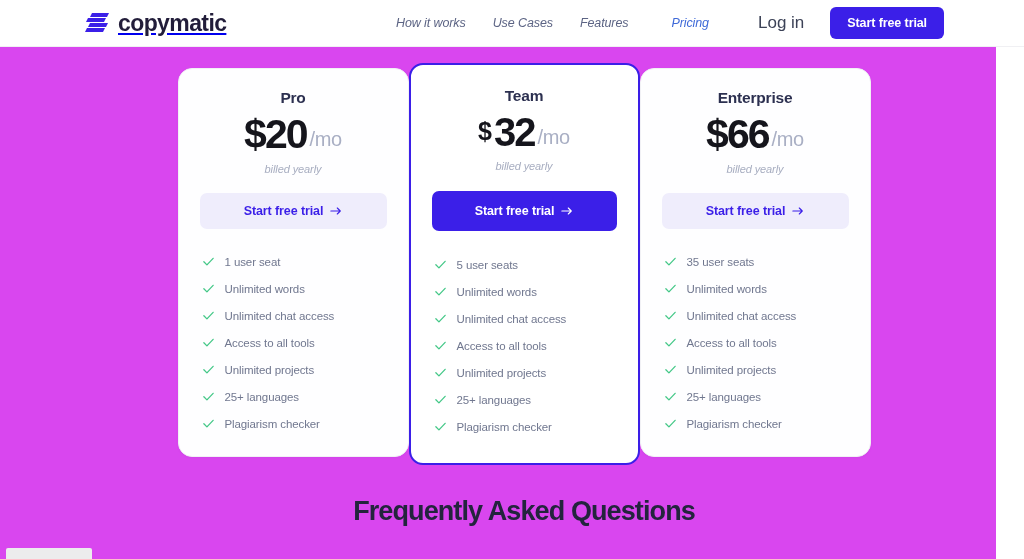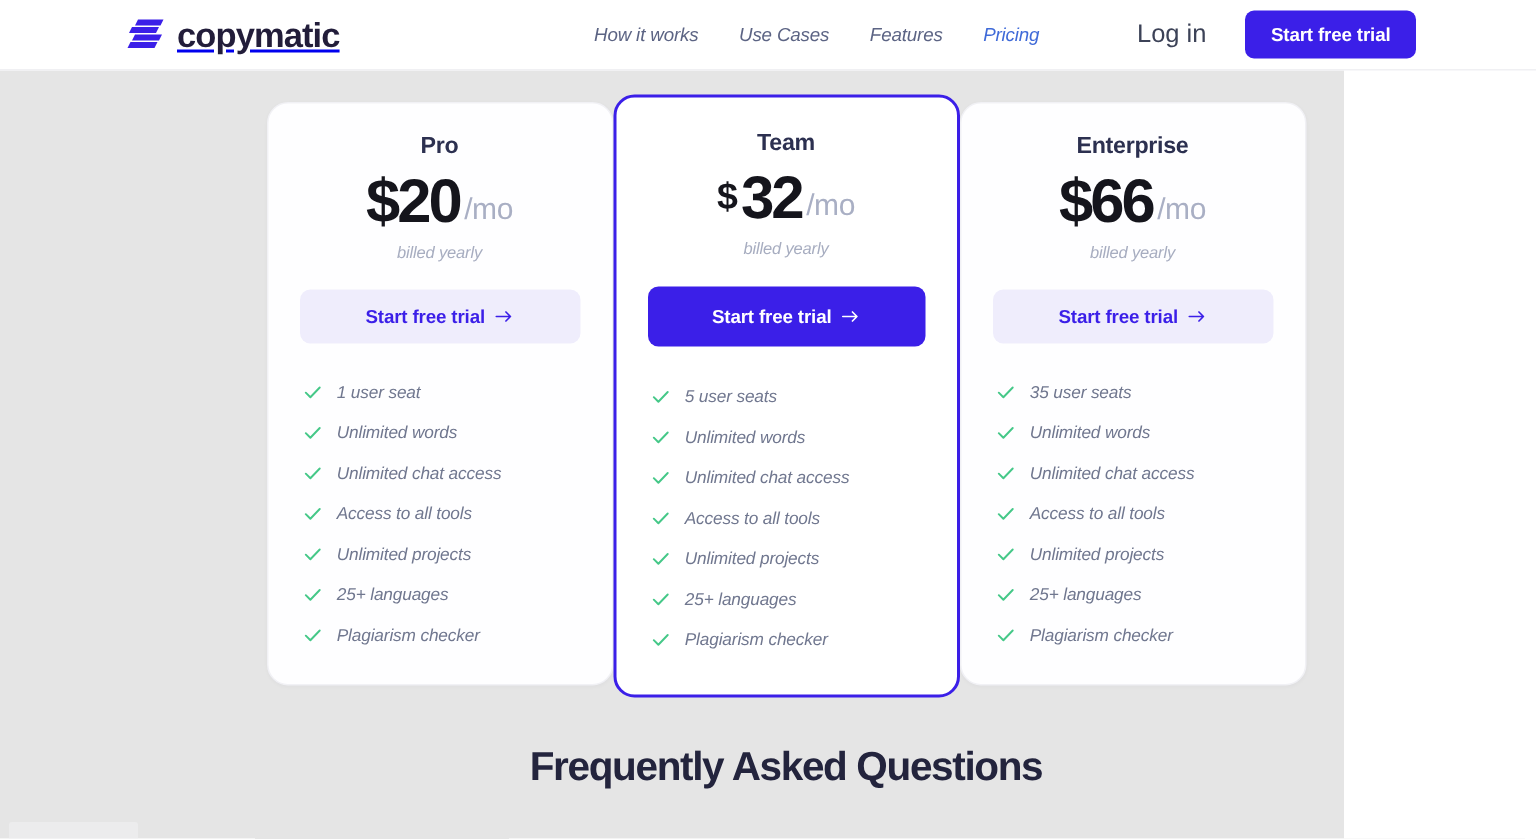--- a/index.html
+++ b/index.html
@@ -2,21 +2,21 @@
 <html><head>
 <meta charset="utf-8">
 <style>
   * { box-sizing: border-box; margin: 0; padding: 0; }
   html, body {
     width: 1024px; height: 559px;
     background: #ffffff;
     font-family: "Liberation Sans", sans-serif;
     overflow: hidden;
   }
-  .page { position: relative; width: 896px; height: 559px; background: #e5e5e5; }
+  .page { position: relative; width: 996px; height: 559px; background: #d946ef; }
 
   
   .header {
     position: absolute; top: 0; left: 0; width: 1024px; height: 47px;
     background: #ffffff; border-bottom: 1px solid #f0f0f3;
     display: flex; align-items: center;
   }
   .logo-wrap {
     position: absolute; left: 84px; top: 50%; transform: translateY(-50%);
     display: flex; align-items: center; gap: 8px;
@@ -28,21 +28,21 @@
   }
 
   .nav {
     position: absolute; left: 396px; top: 50%; transform: translateY(-50%);
     display: flex; align-items: center; gap: 27px;
   }
   .nav-item {
     font-size: 12.5px; color: #5c6484; text-decoration: none;
     white-space: nowrap; letter-spacing: -0.1px; font-style: italic;
   }
-  .nav-item.active { color: #3f6ad8; }
+  .nav-item.active { color: #3f6ad8; margin-left: 16px; }
 
   .header-right {
     position: absolute; right: 80px; top: 50%; transform: translateY(-50%);
     display: flex; align-items: center; gap: 26px;
   }
   .login-link { font-size: 17px; color: #3c4257; text-decoration: none; }
   .cta-btn {
     background: #3b1fe8; color: #ffffff; font-size: 12.5px; font-weight: bold;
     border: none; border-radius: 6px; padding: 9px 17px; cursor: pointer;
     white-space: nowrap; letter-spacing: -0.1px;
@@ -94,21 +94,21 @@
     display: flex; align-items: center; justify-content: center; gap: 7px;
     width: 100%; margin-top: 18px; border: none; border-radius: 7px;
     padding: 11px 0; font-size: 12.5px; font-weight: bold; cursor: pointer;
     background: #efedfc; color: #3b1fe8; letter-spacing: -0.1px;
   }
   .featured .card-btn {
     background: #3b1fe8; color: #ffffff; padding: 13px 0; margin-top: 19px;
   }
   .arrow-icon { width: 12px; height: 10px; display: block; }
 
-  .features { list-style: none; margin-top: 26px; font-style: italic; }
+  .features { list-style: none; margin-top: 26px; }
   .featured .features { margin-top: 27px; }
   .feature-item {
     display: flex; align-items: center; gap: 10px;
     margin-bottom: 14px; padding-left: 2px;
   }
   .feature-item:last-child { margin-bottom: 0; }
   .check-icon { width: 13px; height: 13px; flex: 0 0 13px; display: block; }
   .feature-label {
     font-size: 11.5px; color: #70778f; letter-spacing: -0.1px; white-space: nowrap;
   }

